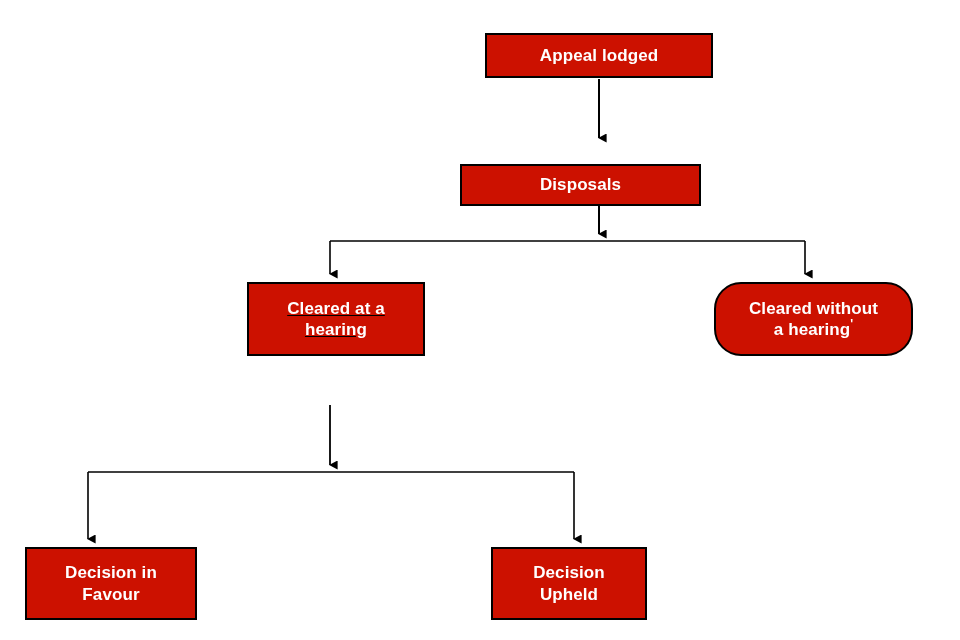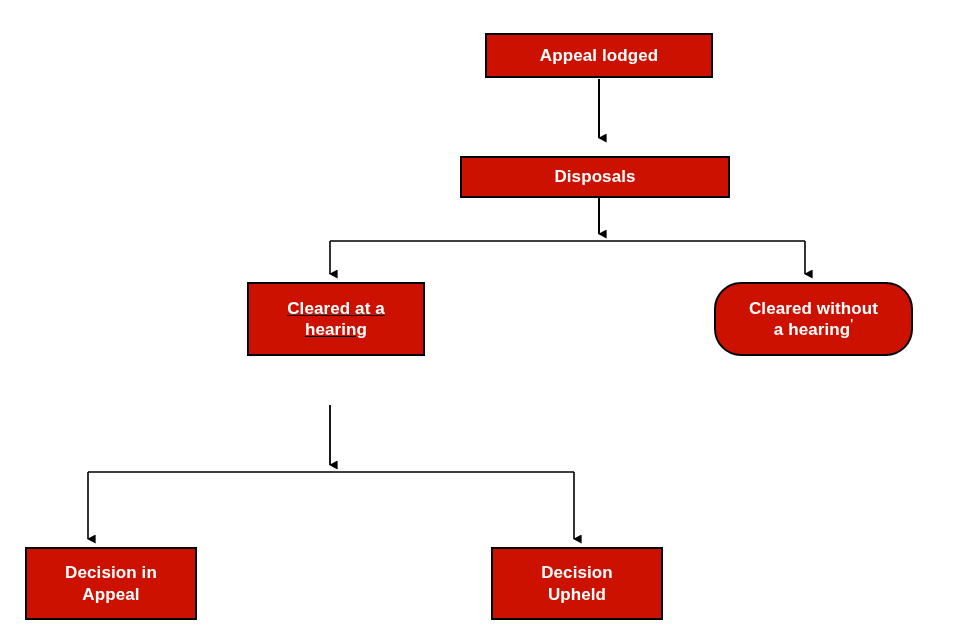--- a/index.html
+++ b/index.html
@@ -48,25 +48,25 @@
     white-space: pre-line;
     padding: 0 4px;
   }
   .node-label .footnote-mark {
     font-size: 12px;
     vertical-align: super;
     line-height: 0;
   }
   
   #node-appeal-lodged      { left: 485px; top: 33px;  width: 228px; height: 45px; }
-  #node-disposals          { left: 460px; top: 156px; width: 270px; height: 42px; }
+  #node-disposals          { left: 460px; top: 164px; width: 241px; height: 42px; }
   #node-cleared-at-hearing { left: 247px; top: 282px; width: 178px; height: 74px; text-decoration: underline; }
   #node-cleared-without-hearing { left: 714px; top: 282px; width: 199px; height: 74px; border-radius: 27px; }
   #node-decision-in-favour { left: 25px;  top: 547px; width: 172px; height: 73px; }
-  #node-decision-upheld    { left: 491px; top: 547px; width: 172px; height: 73px; }
+  #node-decision-upheld    { left: 491px; top: 547px; width: 156px; height: 73px; }
 </style>
 </head>
 <body>
 
 <div id="flowchart-root">
 
   <svg id="connector-layer" width="960" height="640" viewBox="0 0 960 640" xmlns="http://www.w3.org/2000/svg">
     <defs>
       <marker id="arrowhead" markerWidth="9" markerHeight="9" refX="4.5" refY="7.6" orient="auto" markerUnits="userSpaceOnUse">
         <polygon points="0,0 9,0 4.5,8.5" fill="#000000"></polygon>
@@ -111,21 +111,21 @@
 hearing</span>
   </div>
 
   <div class="node-box" id="node-cleared-without-hearing">
     <span class="node-label"><span>Cleared without
 a hearing</span><span class="footnote-mark">'</span></span>
   </div>
 
   <div class="node-box" id="node-decision-in-favour">
     <span class="node-label">Decision in
-Appeal</span>
+Favour</span>
   </div>
 
   <div class="node-box" id="node-decision-upheld">
     <span class="node-label">Decision
 Upheld</span>
   </div>
 
 </div>
 
 </body></html>

